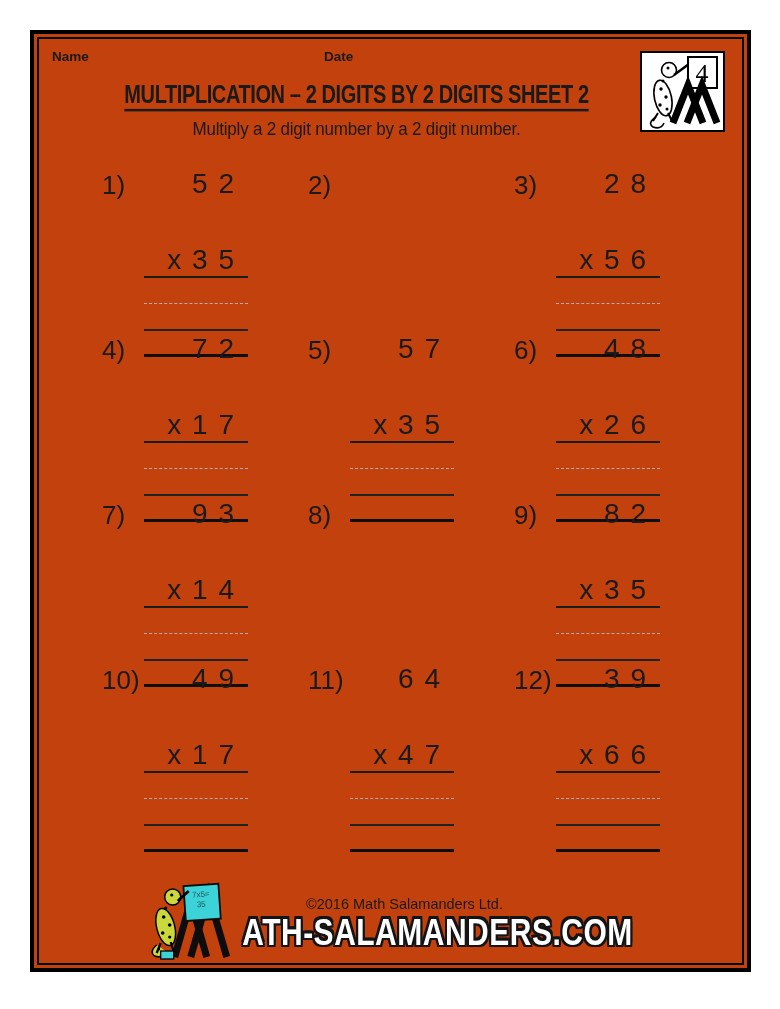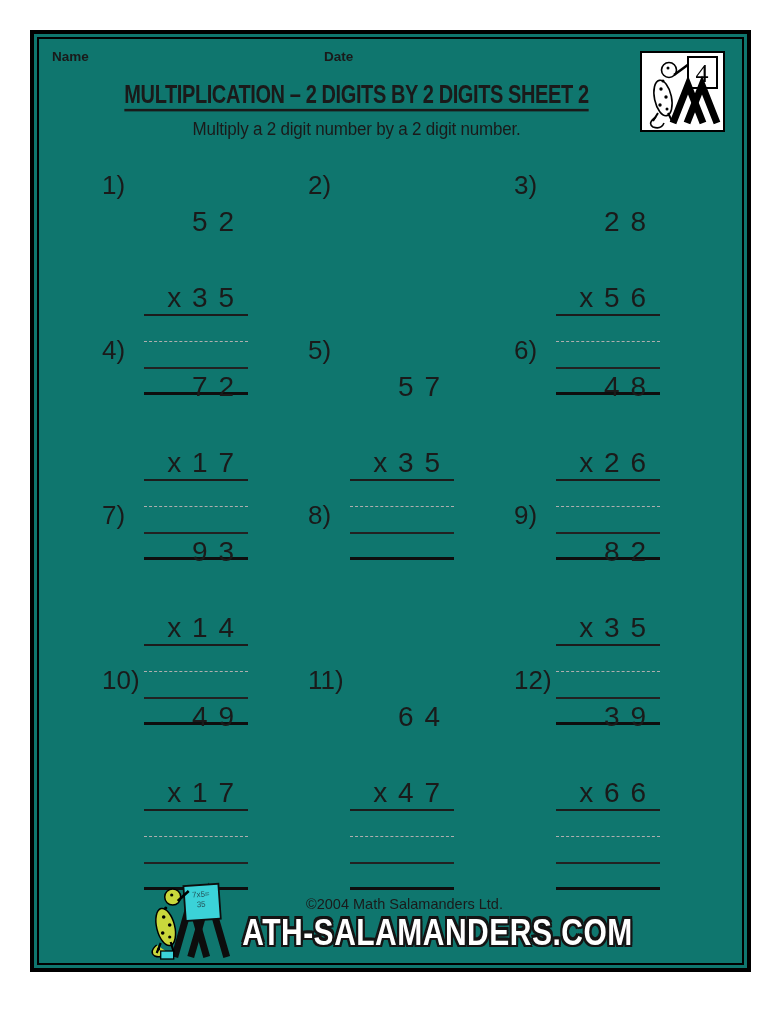--- a/index.html
+++ b/index.html
@@ -1,21 +1,21 @@
 <!DOCTYPE html>
 <html><head>
 <meta charset="utf-8">
 <style>
   * { margin:0; padding:0; box-sizing:border-box; }
   html,body { background:#fff; }
   body { font-family:"Liberation Sans", sans-serif; color:#1a1a1a; }
   .page { position:relative; width:780px; height:1009px; background:#fff; overflow:hidden; }
 
   
-  .sheet { position:absolute; left:30px; top:30px; width:721px; height:942px; border:4px solid #000; background:#0f766e; }
+  .sheet { position:absolute; left:30px; top:30px; width:721px; height:942px; border:4px solid #000; background:#c2410c; }
   .sheet-frame { position:absolute; inset:3px; border:2px solid #000; pointer-events:none; }
 
   .name-label { position:absolute; left:18px; top:15px; font-size:13.5px; font-weight:600; }
   .date-label { position:absolute; left:290px; top:15px; font-size:13.5px; font-weight:600; }
 
   .badge { position:absolute; left:606px; top:17px; width:85px; height:81px; border:2px solid #000; background:#fff; }
   .badge svg { display:block; width:100%; height:100%; }
 
   .title-wrap { position:absolute; left:0px; top:49px; width:645px; text-align:center; }
   .page-title { display:inline-block; font-size:20px; font-weight:700; letter-spacing:-0.4px;
@@ -23,21 +23,21 @@
     transform:scaleY(1.25); transform-origin:center; white-space:nowrap; }
   .subtitle-wrap { position:absolute; left:0px; top:85px; width:645px; text-align:center; }
   .page-subtitle { display:inline-block; font-size:17px; letter-spacing:-0.2px; transform:scaleY(1.1); }
 
   
   .problems { position:absolute; left:68px; top:135px; display:grid;
     grid-template-columns:206px 206px 170px; grid-auto-rows:165px; }
   .problem { position:relative; }
   .p-label { position:absolute; left:0; top:2px; font-size:26px; line-height:28px; }
   .p-body { margin-left:42px; width:104px; }
-  .p-top { font-size:28px; line-height:30px; text-align:right; padding-right:14px; word-spacing:3px; white-space:pre;margin-top:38px; }
+  .p-top { font-size:28px; line-height:30px; text-align:right; padding-right:14px; word-spacing:3px; white-space:pre; }
   .p-mul { font-size:28px; line-height:26px; text-align:right; padding-right:14px; word-spacing:3px; white-space:pre;margin-top:48px; }
   .wline { width:104px; height:0; }
   .wline.l1 { margin-top:3px;  border-top:2px solid #1c1c1c; }
   .wline.ldash { margin-top:25px; border-top:1px dashed #aeaeae; }
   .wline.l2 { margin-top:25px; border-top:2px solid #222; }
   .wline.l3 { margin-top:23px; border-top:3px solid #0e0e0e; }
 
   
   .footer { position:absolute; left:0; top:845px; width:100%; height:95px; }
   .copyright { position:absolute; left:0; top:17px; width:100%; text-align:center; padding-left:28px; font-size:14.5px; }
@@ -217,21 +217,21 @@
       <div class="p-mul">x 6 6</div>
       <div class="wline l1"></div>
       <div class="wline ldash"></div>
       <div class="wline l2"></div>
       <div class="wline l3"></div>
     </div>
   </div>
 </div>
 
     <div class="footer">
-      <div class="copyright">©2004 Math Salamanders Ltd.</div>
+      <div class="copyright">©2016 Math Salamanders Ltd.</div>
       <div class="footer-logo">
         <svg class="mascot" viewBox="0 0 92 84">
 
           <path d="M26,78 L42,22 L58,78" stroke="#0d0d0d" stroke-width="7" fill="none"></path>
           <path d="M42,78 L60,16 L78,78" stroke="#0d0d0d" stroke-width="7" fill="none"></path>
 
           <g transform="rotate(-4 52 25)">
             <rect x="36" y="6" width="35" height="35" fill="#3bd2d8" stroke="#0d0d0d" stroke-width="1.8"></rect>
             <text x="44" y="18" class="board-text">7x5=</text>
             <text x="48" y="28" class="board-text">35</text>

